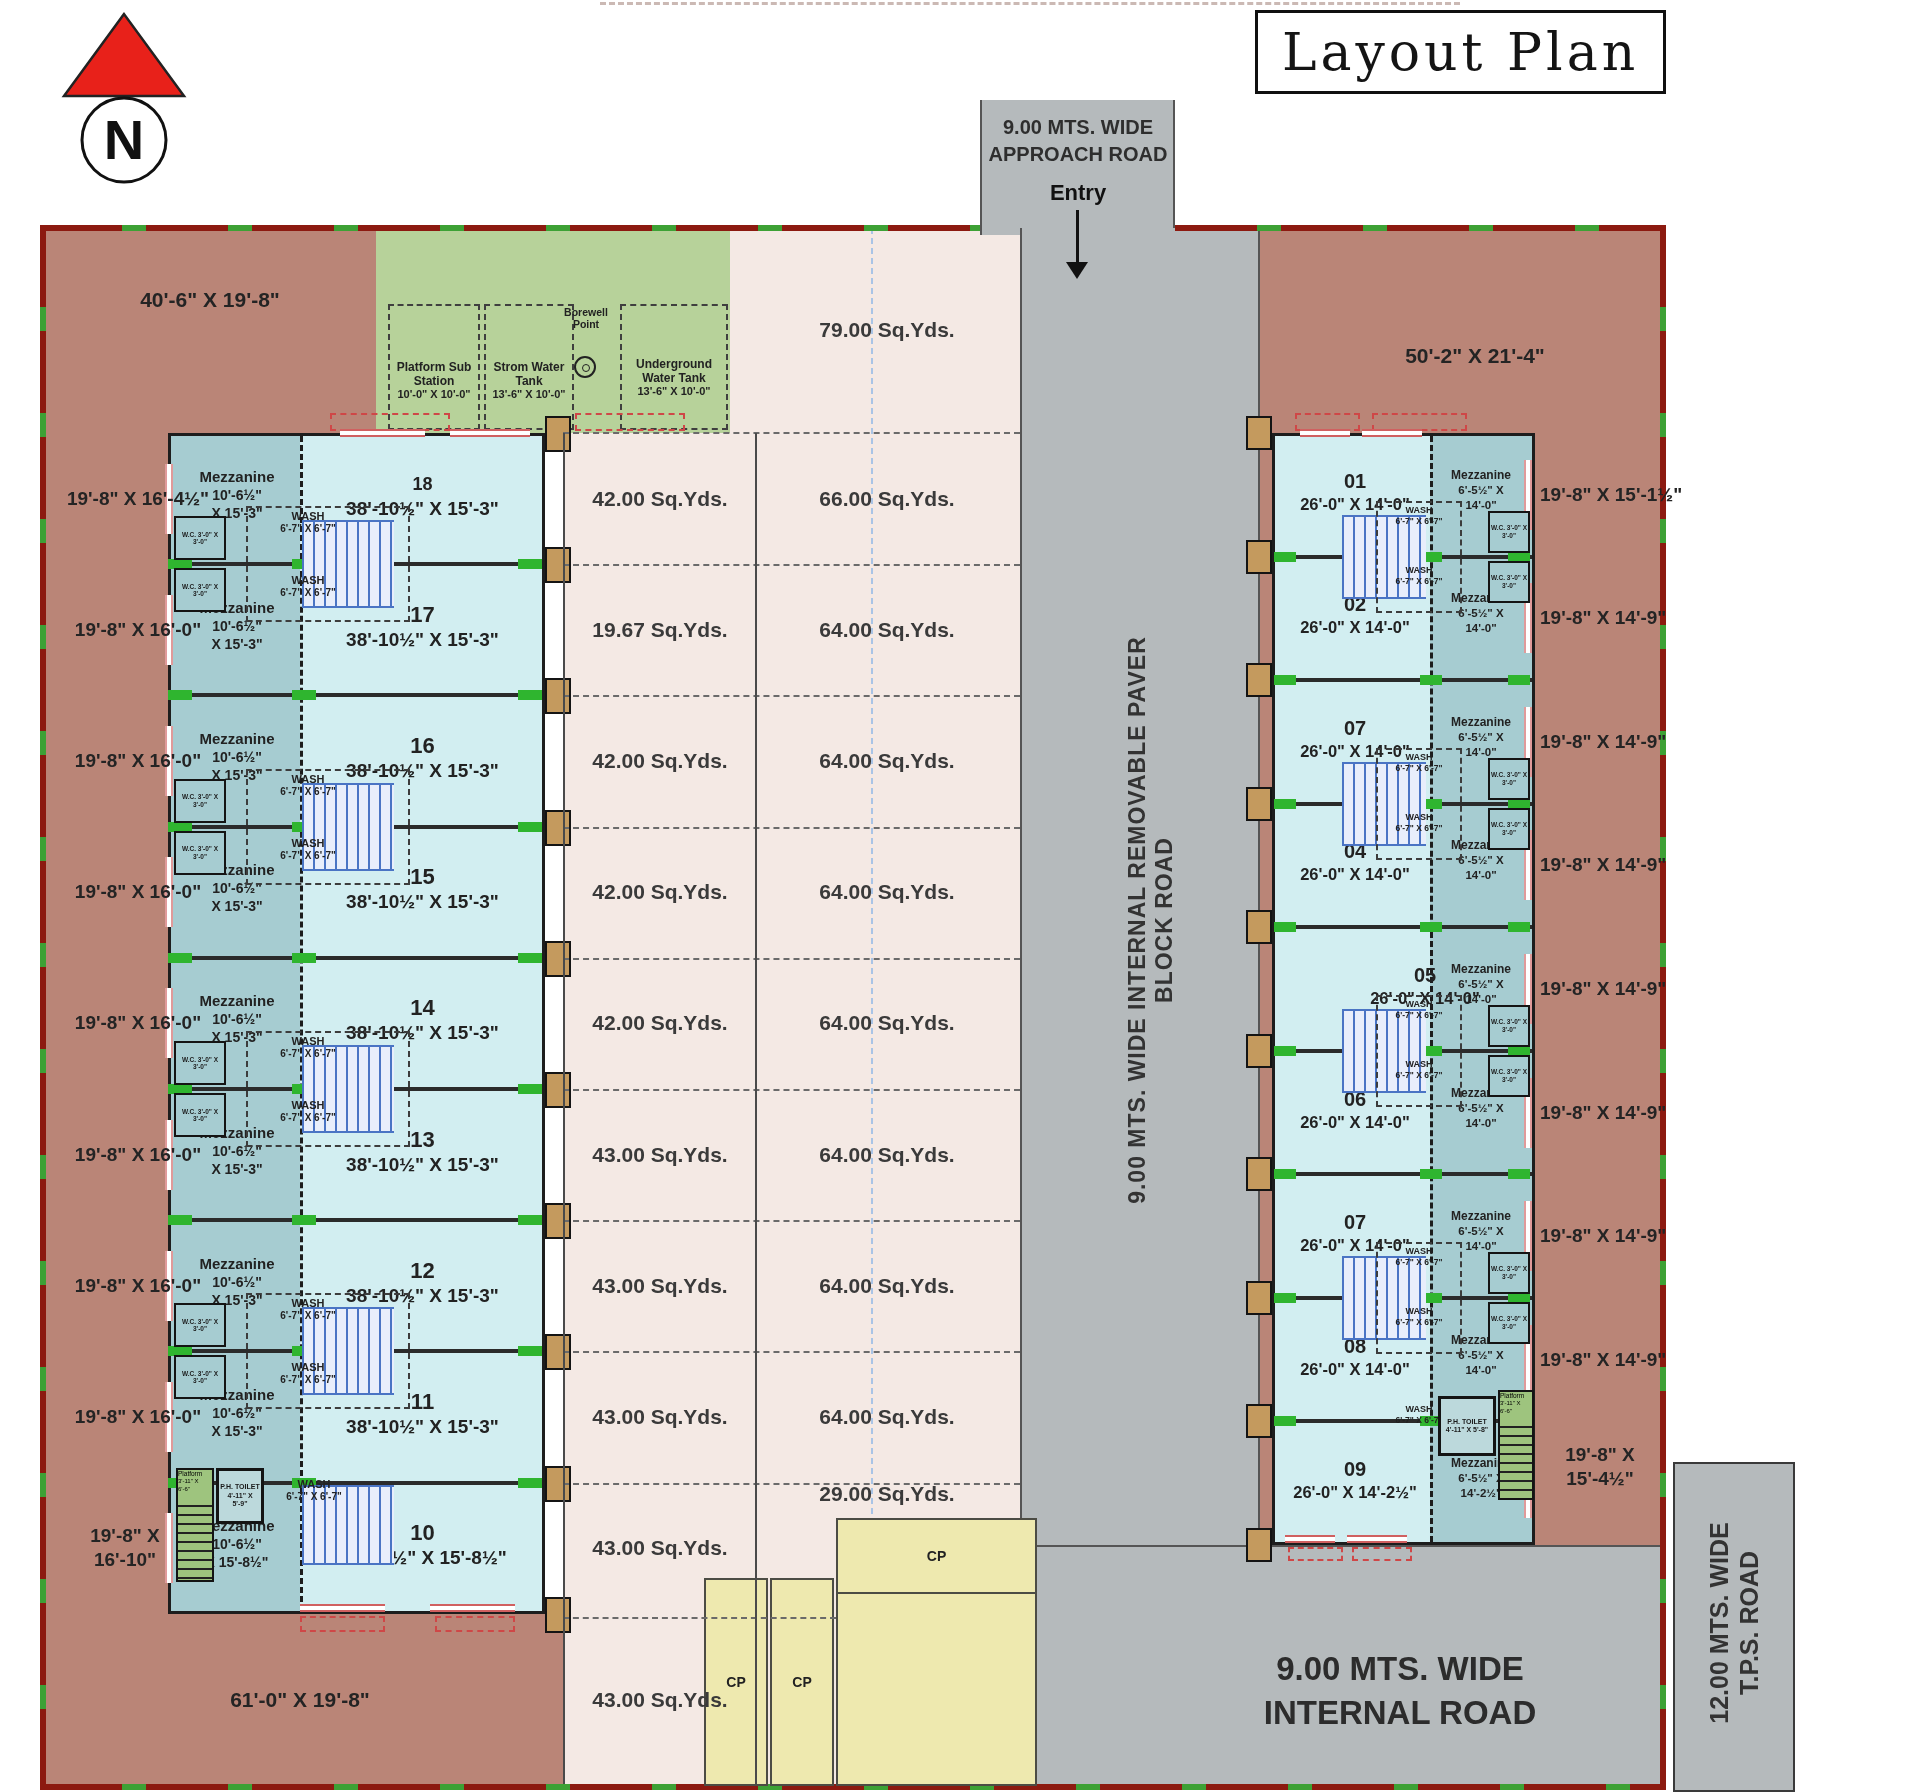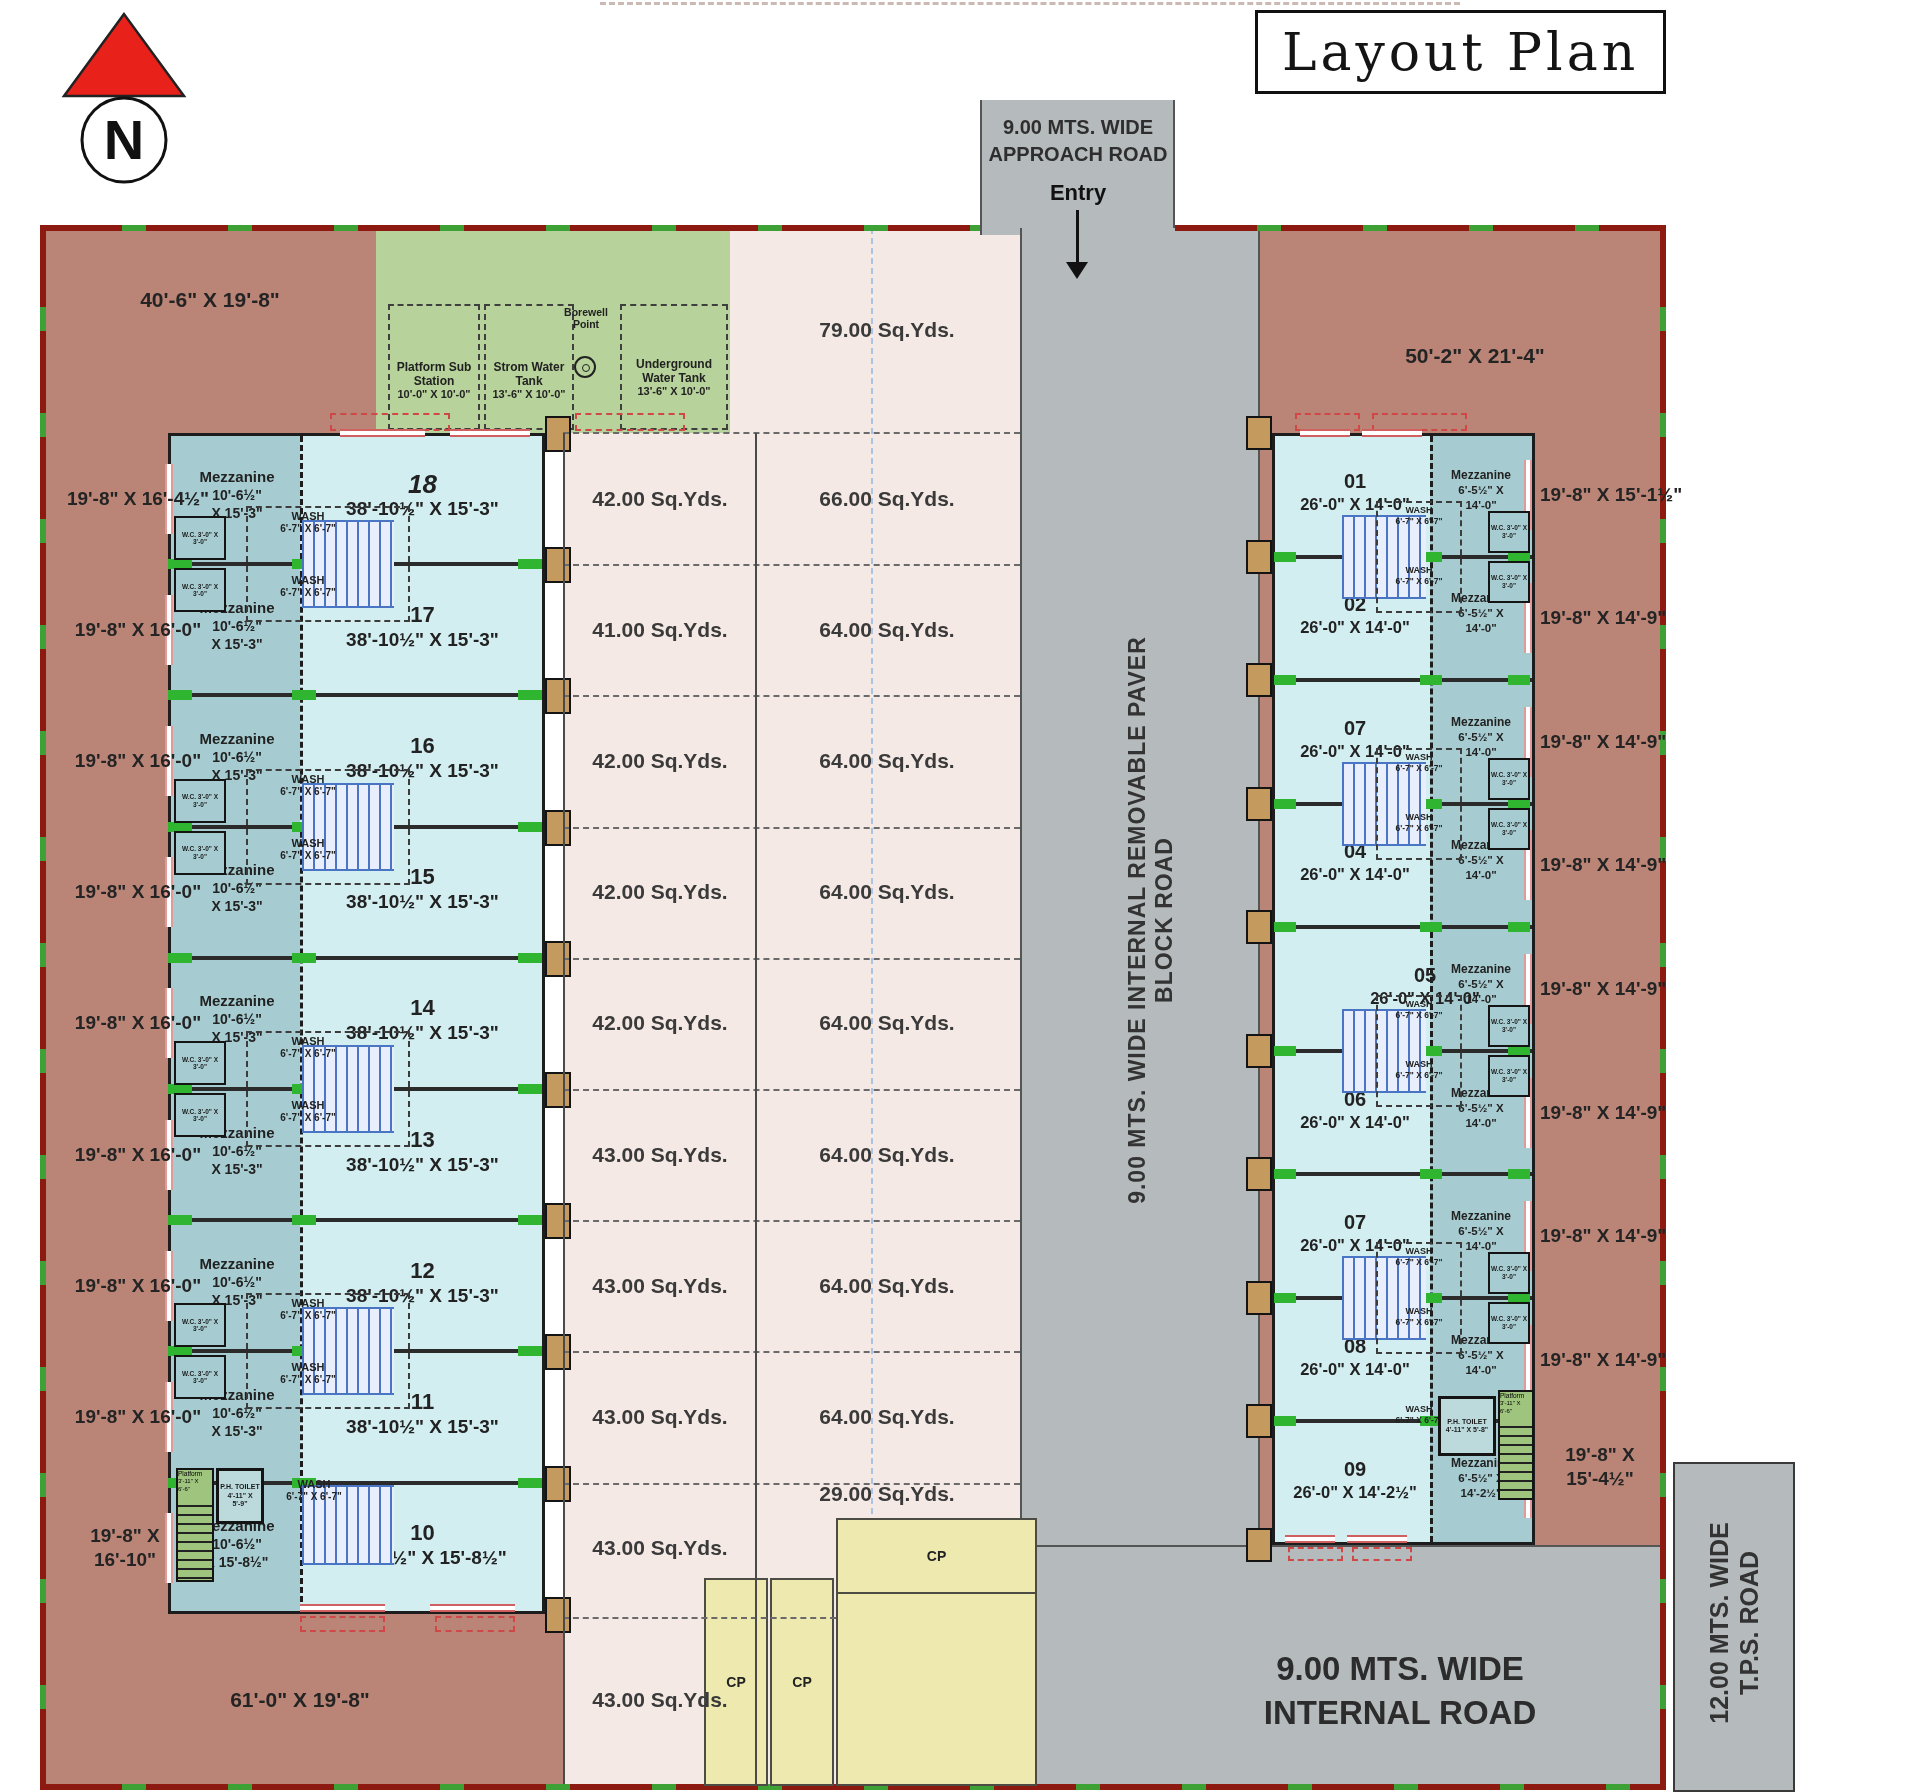--- a/index.html
+++ b/index.html
@@ -250,21 +250,21 @@
     <div class="pilaster" style="position: absolute; left: 1246px; top: 1033.8px; width: 26px; height: 34px;"></div>
     <div class="pilaster" style="position: absolute; left: 545px; top: 1203.2px; width: 26px; height: 36px;"></div>
     <div class="pilaster" style="position: absolute; left: 1246px; top: 1157.36px; width: 26px; height: 34px;"></div>
     <div class="pilaster" style="position: absolute; left: 545px; top: 1334.4px; width: 26px; height: 36px;"></div>
     <div class="pilaster" style="position: absolute; left: 1246px; top: 1280.92px; width: 26px; height: 34px;"></div>
     <div class="pilaster" style="position: absolute; left: 545px; top: 1465.6px; width: 26px; height: 36px;"></div>
     <div class="pilaster" style="position: absolute; left: 1246px; top: 1404.48px; width: 26px; height: 34px;"></div>
     <div class="pilaster" style="position: absolute; left: 545px; top: 1596.8px; width: 26px; height: 36px;"></div>
     <div class="pilaster" style="position: absolute; left: 1246px; top: 1528.04px; width: 26px; height: 34px;"></div>
     <div class="b ctr" style="position: absolute; left: 310px; top: 470.6px; width: 225px; text-align: center;">
-      <div style="font-size: 26px; line-height: 26px; font-style: italic;">18</div>
+      <div style="font-size: 18px; line-height: 26px;">18</div>
       <div style="font-size: 19px; line-height: 24px;">38'-10½" X 15'-3"</div>
     </div>
     <div class="b ctr" style="position: absolute; left: 178px; top: 466.6px; width: 118px;">
       <div style="font-size: 15px; line-height: 19px;">Mezzanine</div>
       <div style="font-size: 14px; line-height: 18px;">10'-6½"</div>
       <div style="font-size: 14px; line-height: 18px;">X 15'-3"</div>
     </div>
     <div class="winv" style="position: absolute; left: 165px; top: 463.6px; height: 70px;"></div>
     <div class="dimlbl" style="position: absolute; left: 40px; top: 486.6px; width: 196px; white-space: nowrap;">
       <div style="font-size: 19px; line-height: 24px;">19'-8" X 16'-4½"</div>
@@ -652,21 +652,21 @@
     <div class="hdash" style="position: absolute; left: 563px; top: 1220.2px; width: 457px;"></div>
     <div class="hdash" style="position: absolute; left: 563px; top: 1351.4px; width: 457px;"></div>
     <div class="hdash" style="position: absolute; left: 563px; top: 1482.6px; width: 457px;"></div>
     <div class="hdash" style="position: absolute; left: 563px; top: 1617px; width: 273px;"></div>
     <div class="vline" style="position: absolute; left: 563px; top: 433px; width: 2px; height: 1351px;"></div>
     <div class="vline" style="position: absolute; left: 755px; top: 433px; width: 2px; height: 1351px;"></div>
     <div class="plotlbl nw" style="position: absolute; left: 565px; top: 485.6px; width: 190px;">
       <div style="font-size: 21px; line-height: 26px;">42.00 Sq.Yds.</div>
     </div>
     <div class="plotlbl nw" style="position: absolute; left: 565px; top: 616.8px; width: 190px;">
-      <div style="font-size: 21px; line-height: 26px;">41.00 Sq.Yds.</div>
+      <div style="font-size: 21px; line-height: 26px;">19.67 Sq.Yds.</div>
     </div>
     <div class="plotlbl nw" style="position: absolute; left: 565px; top: 748px; width: 190px;">
       <div style="font-size: 21px; line-height: 26px;">42.00 Sq.Yds.</div>
     </div>
     <div class="plotlbl nw" style="position: absolute; left: 565px; top: 879.2px; width: 190px;">
       <div style="font-size: 21px; line-height: 26px;">42.00 Sq.Yds.</div>
     </div>
     <div class="plotlbl nw" style="position: absolute; left: 565px; top: 1010.4px; width: 190px;">
       <div style="font-size: 21px; line-height: 26px;">42.00 Sq.Yds.</div>
     </div>

